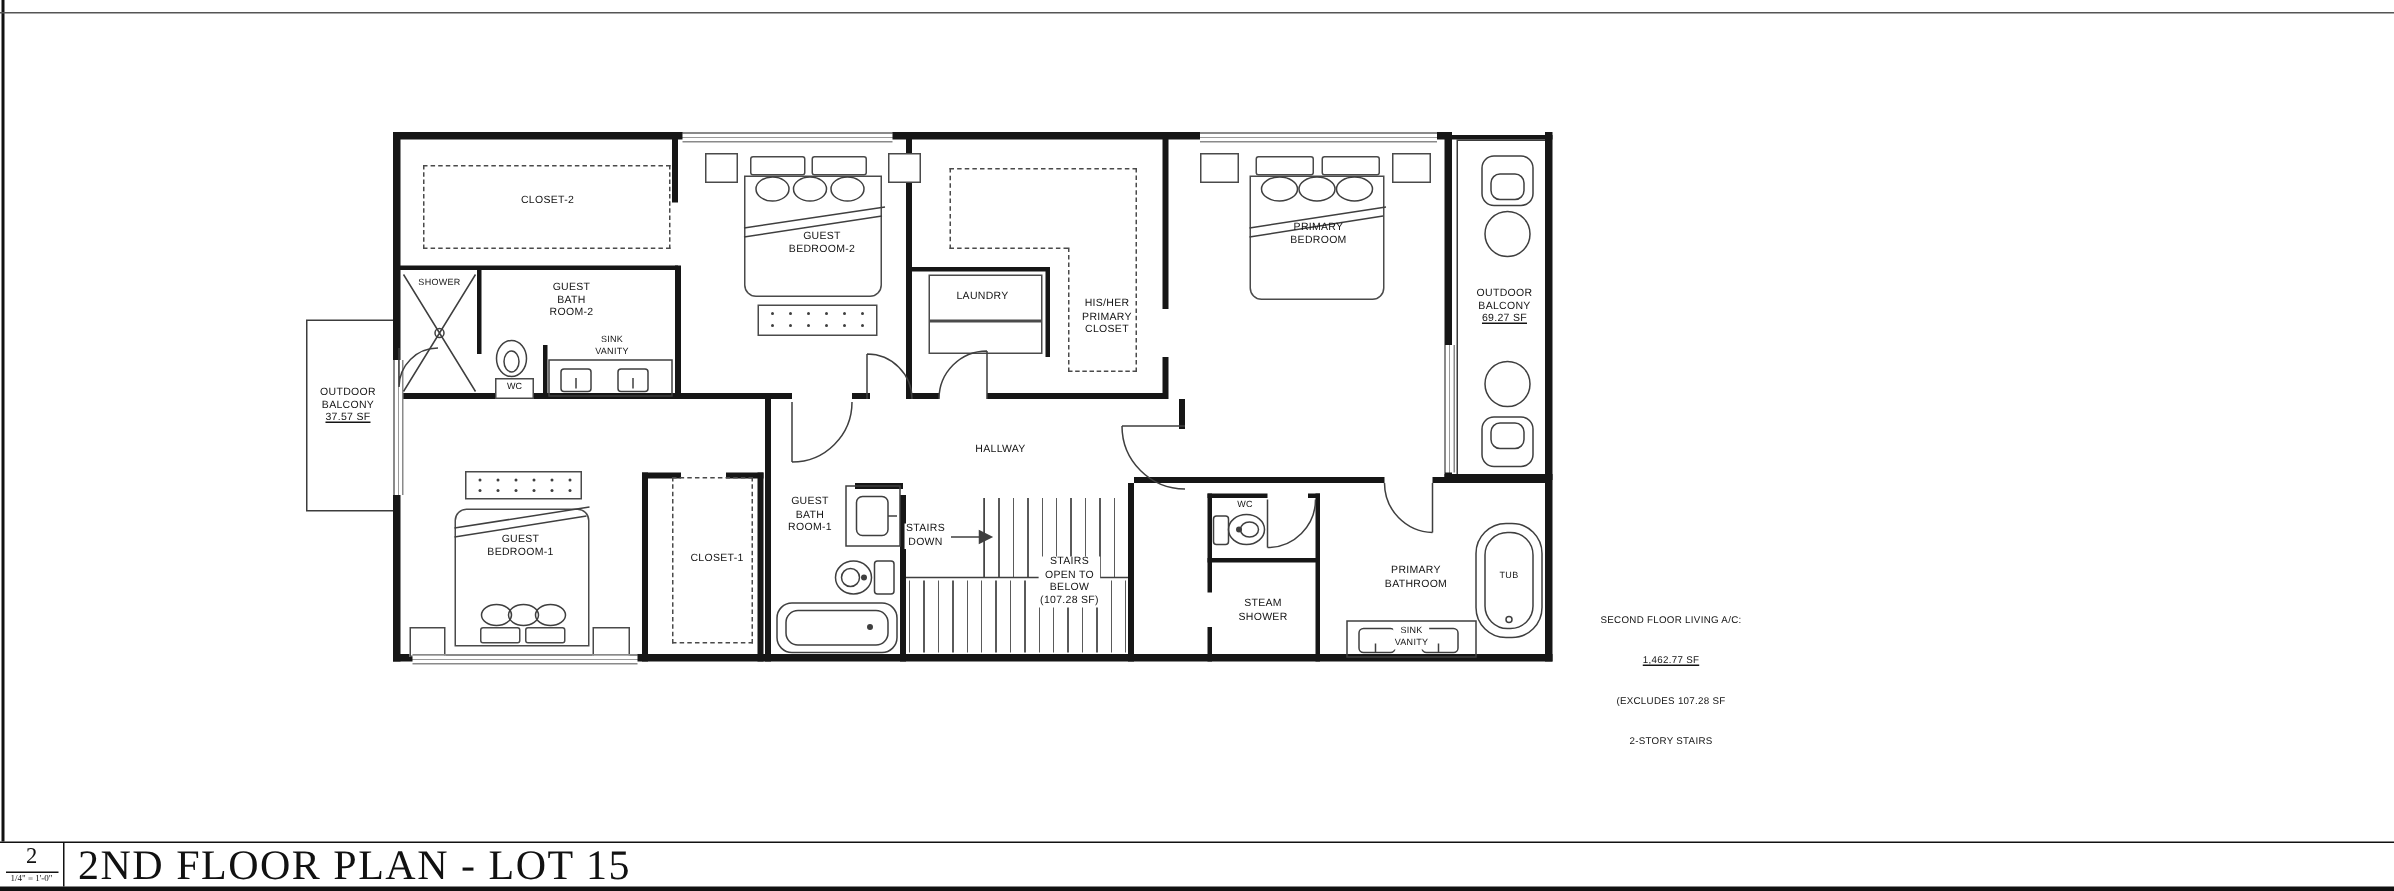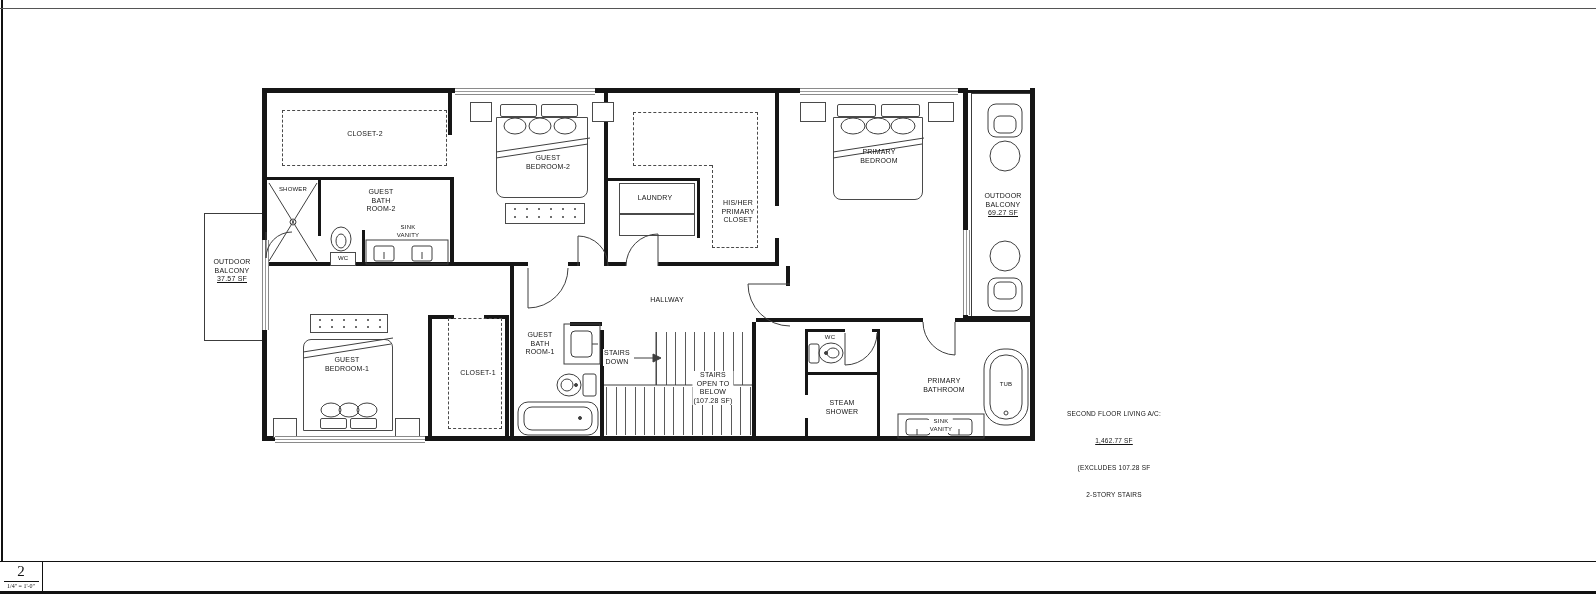--- a/index.html
+++ b/index.html
@@ -291,15 +291,16 @@
       <div class="dashseg v" style="left: 757px; top: 112px; width: 1px; height: 136px;"></div>
     </div>
 
   <div id="titleblock">
     <div id="tb-topline"></div>
     <div id="tb-box">
       <div id="tb-num">2</div>
       <div id="tb-rule"></div>
       <div id="tb-scale">1/4" = 1'-0"</div>
     </div>
+    <div id="tb-title">2ND FLOOR PLAN - LOT 15</div>
     <div id="tb-botline"></div>
   </div>
 </div>
 
 </body></html>

